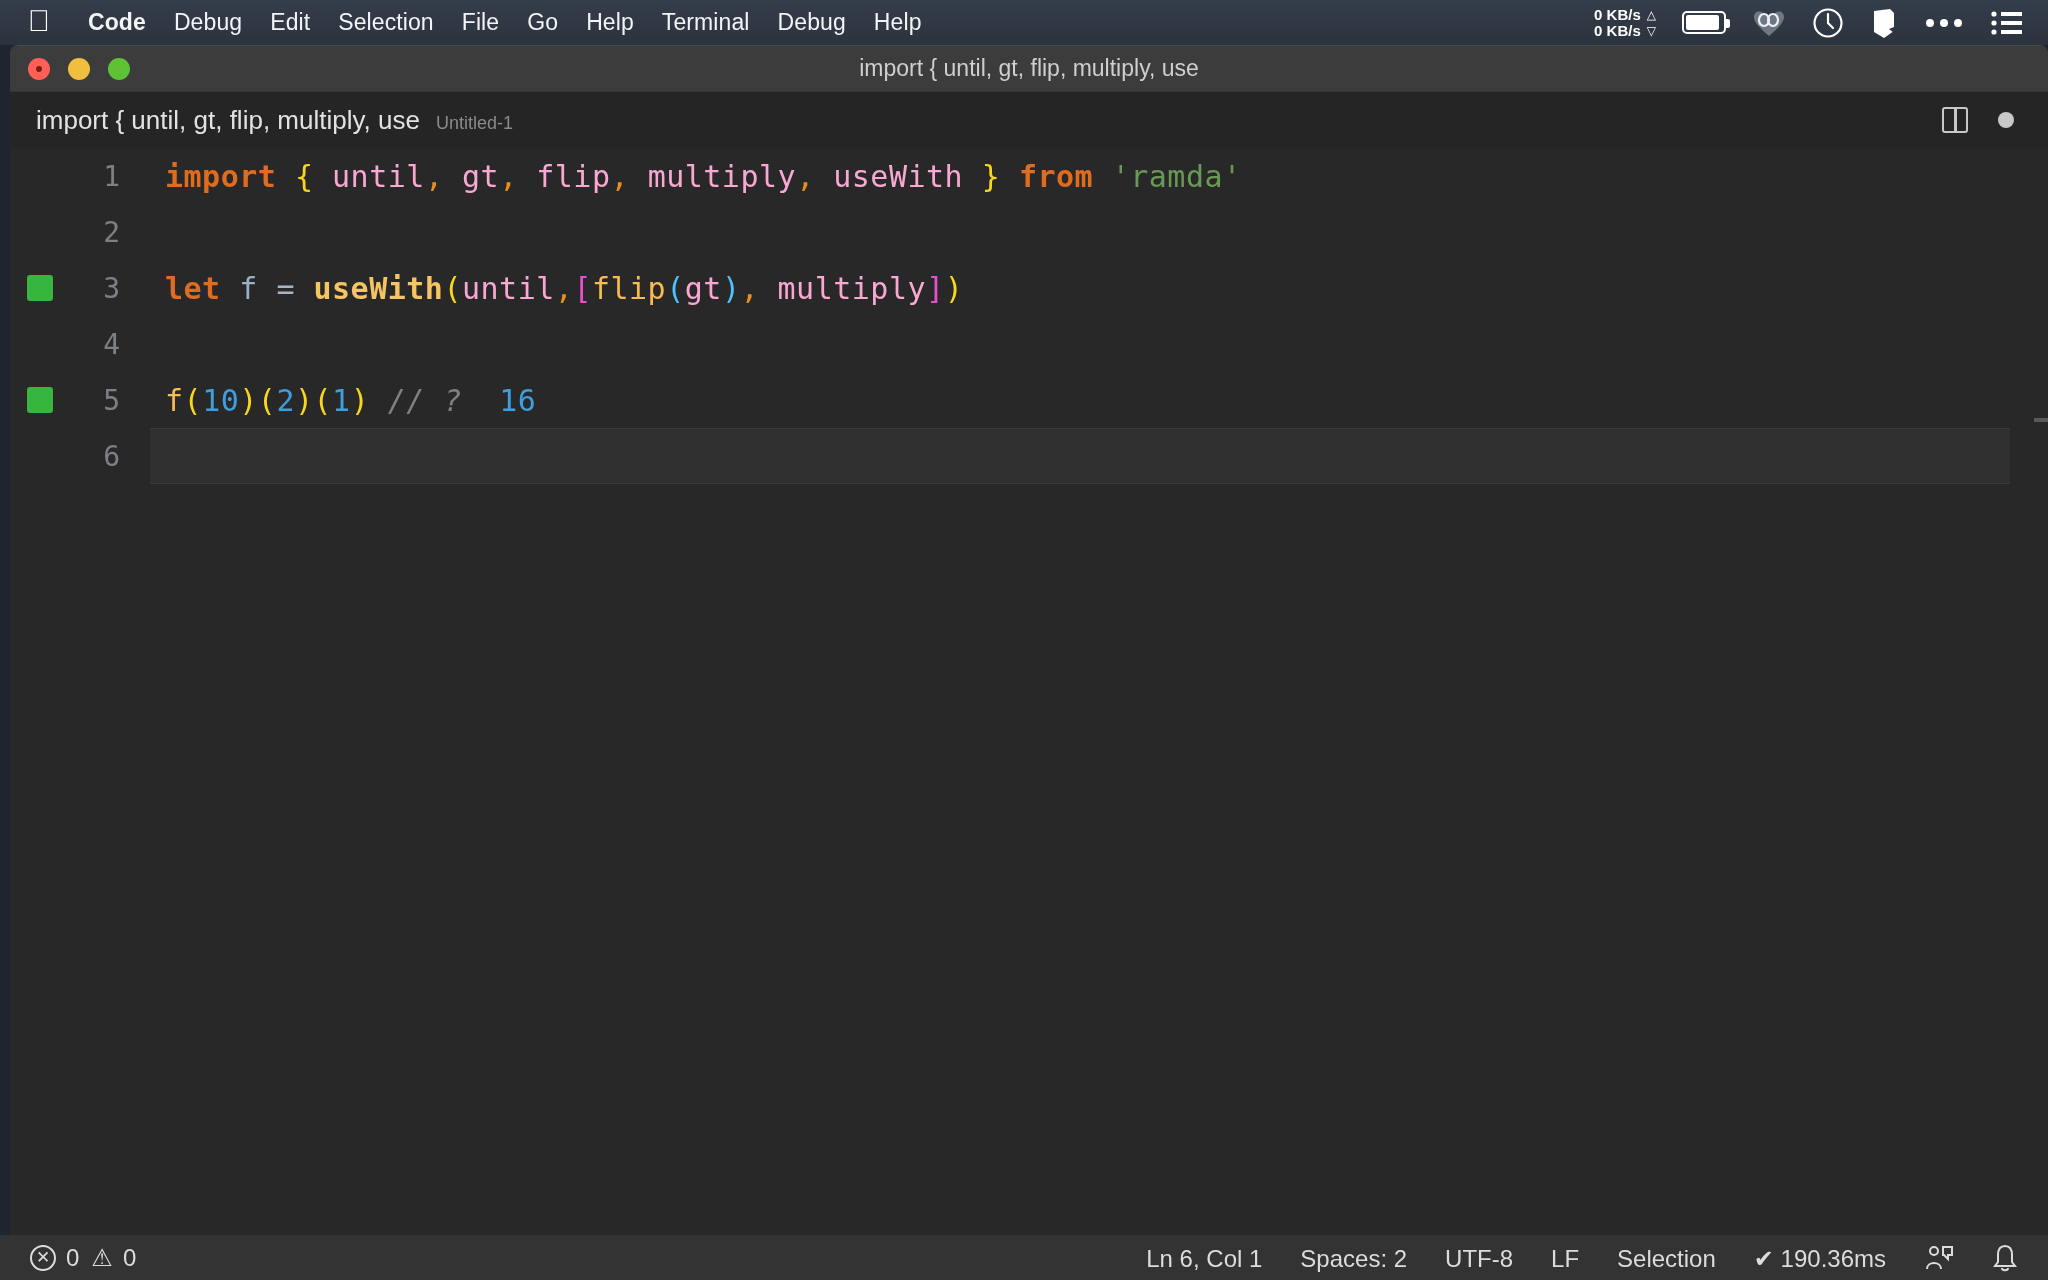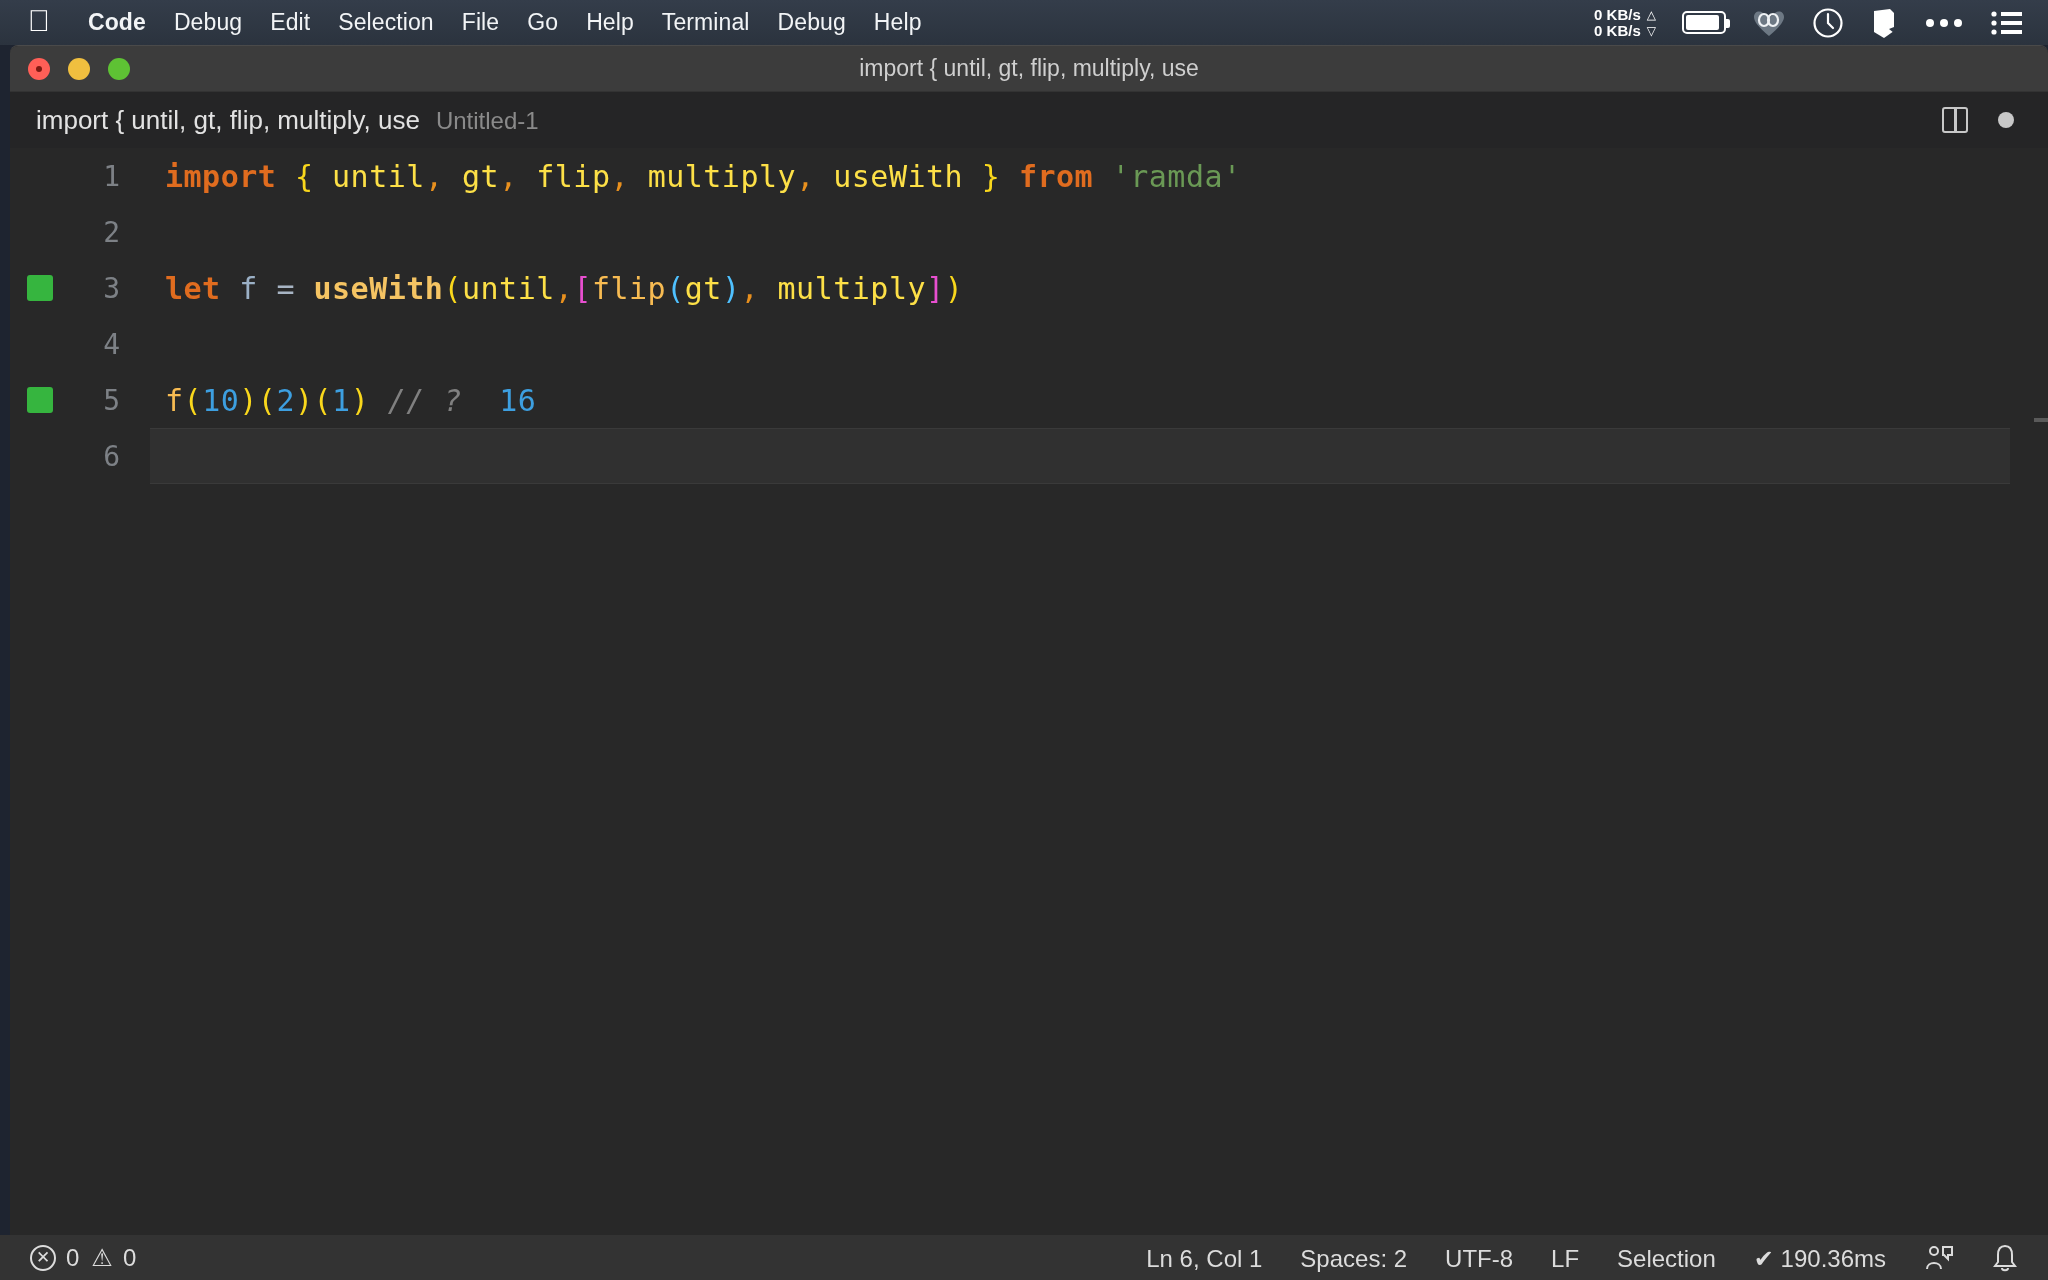--- a/index.html
+++ b/index.html
@@ -76,21 +76,21 @@
   .tabbar{
     height:56px; background:#252526; display:flex; align-items:center;
     position:relative;
   }
   .tab{
     display:flex; align-items:baseline; gap:16px;
     padding:0 24px 0 26px; height:56px; line-height:56px;
     background:#252526;
   }
   .tab-label{ font-size:26px; color:#e2e2e2; white-space:nowrap; }
-  .tab-sub{ font-size:24px; color:#8a8a8a; white-space:nowrap; }
+  .tab-sub{ font-size:18px; color:#8a8a8a; white-space:nowrap; }
   .tab-actions{
     margin-left:auto; display:flex; align-items:center; gap:30px; padding-right:34px;
   }
   .split-icon{
     width:26px; height:26px; border:2.5px solid #c8c8c8; border-radius:3px;
     position:relative;
   }
   .split-icon::after{
     content:""; position:absolute; left:10px; top:0; bottom:0; width:2.5px; background:#c8c8c8;
   }
@@ -124,21 +124,21 @@
   }
   .activeline-bg{
     position:absolute; left:140px; right:38px; top:0; bottom:0;
     background:#303030;
     border-top:1px solid #3a3a3a; border-bottom:1px solid #3a3a3a;
   }
 
   
   .kw      { color:#e06c1f; font-weight:bold; }
   .brace   { color:#f9d71c; }
-  .ident   { color:#fde047; }
+  .ident   { color:#f9a8d4; }
   .comma   { color:#e8901e; }
   .str     { color:#6a9955; }
   .fn      { color:#f5c463; font-weight:bold; }
   .fn2     { color:#f7bb52; }
   .var     { color:#9bb0c6; }
   .op      { color:#a7b4c4; }
   .brk1    { color:#f9d71c; }
   .brk2    { color:#e84fd0; }
   .brk3    { color:#4fc1ff; }
   .num     { color:#3d9fe0; }

